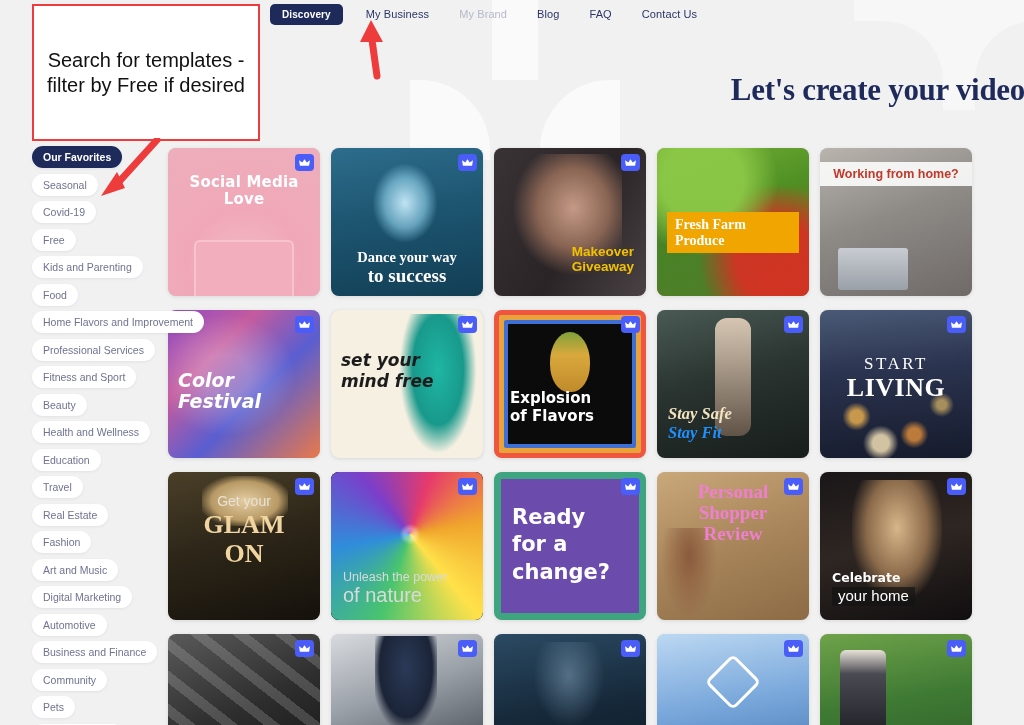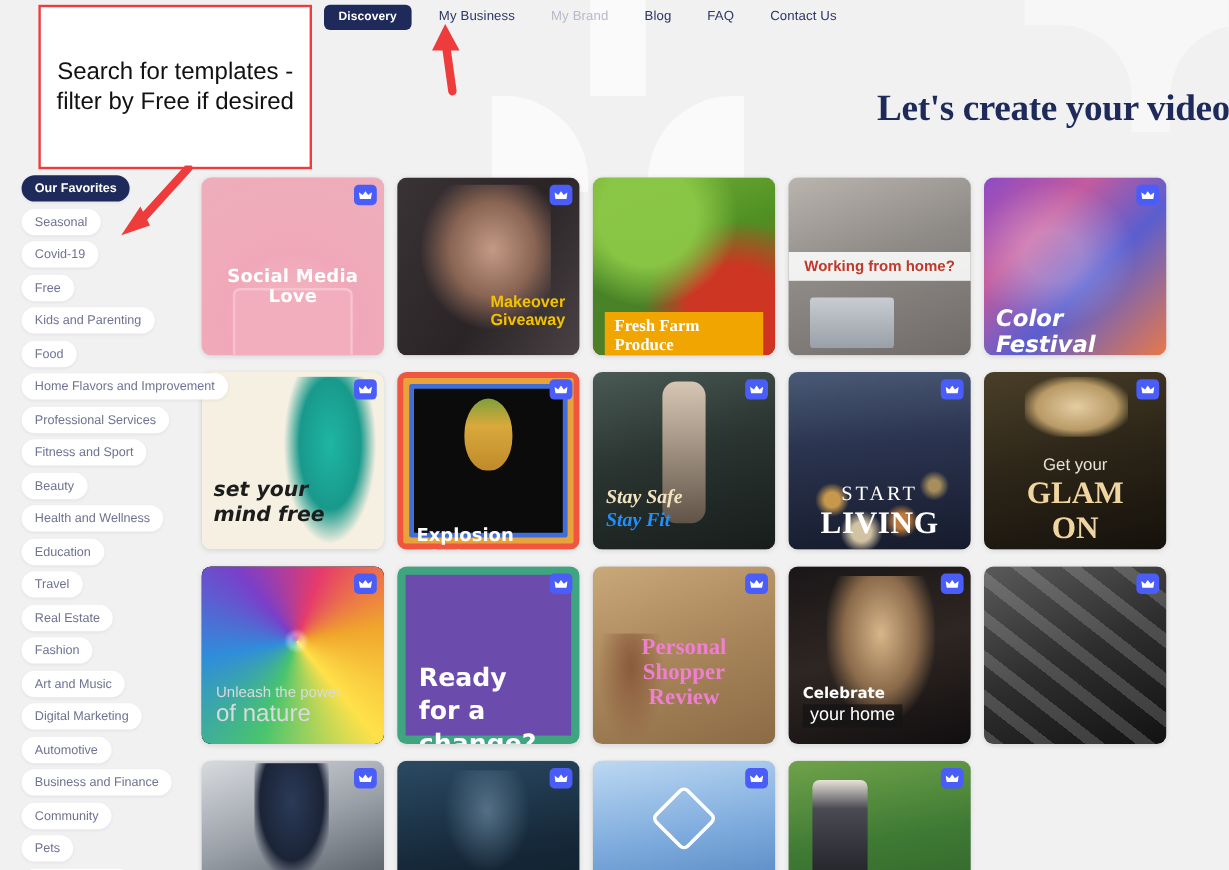--- a/index.html
+++ b/index.html
@@ -74,20 +74,21 @@
   .sidebar {
     position: absolute; left: 18px; top: 146px; width: 150px;
     display: flex; flex-direction: column; gap: 5.5px; z-index: 5;
   }
   .cat {
     display: inline-block; align-self: flex-start;
     background: #ffffff; color: #6f7391;
     font-size: 10.5px; padding: 5px 11px; border-radius: 14px;
     white-space: nowrap; cursor: pointer;
     box-shadow: 0 1px 3px rgba(30,42,90,.07);
+    margin-left: 14px;
   }
   .cat.active { background: #1e2a5a; color: #ffffff; font-weight: 700; }
 
   
   .grid {
     position: absolute; left: 168px; top: 148px;
     width: 850px;
     display: grid; grid-template-columns: repeat(5, 152px);
     gap: 14px 11px; z-index: 3;
   }
@@ -98,21 +99,21 @@
     box-shadow: 0 1px 4px rgba(0,0,0,.10);
   }
   .crown {
     position: absolute; top: 6px; right: 6px; width: 19px; height: 17px;
     background: #4a5df9; border-radius: 4px;
     display: flex; align-items: center; justify-content: center; z-index: 3;
   }
   .crown svg { width: 11px; height: 8px; fill: #ffffff; }
   .card-label {
     position: absolute; z-index: 2; width: 100%;
-    padding: 0 10px; line-height: 1.12; margin-top: 48px;
+    padding: 0 10px; line-height: 1.12;
   }
 
   
   .art { position: absolute; inset: 0; }
   .a-social  { background: radial-gradient(circle at 50% 80%, #f4b9c4 0%, #f0a8b8 40%, #eeaebb 100%); }
   .a-social::after { content:""; position:absolute; left:26px; bottom:-6px; width:100px; height:62px;
       background:#f3aebd; border-radius:6px; box-shadow: inset 0 0 0 2px #f7c3ce; }
   .a-dance   { background: linear-gradient(170deg,#2d6d8c 0%,#1d5570 45%,#123e55 100%); }
   .a-dance::after { content:""; position:absolute; left:42px; top:16px; width:64px; height:78px;
       background: radial-gradient(ellipse at 50% 50%, rgba(200,235,250,.95) 0%, rgba(150,215,240,.6) 45%, rgba(120,190,220,0) 72%); }
@@ -294,20 +295,32 @@
         <svg viewBox="0 0 24 16">
             <path d="M2 14h20l2-12-7 5-5-7-5 7-7-5z"></path>
           </svg>
       </div>
       <div class="card-label t-social">
         <div>Social Media</div>
         <div>Love</div>
       </div>
     </div>
 
+    <div class="card">
+      <div class="art a-dance"></div>
+      <div class="crown">
+        <svg viewBox="0 0 24 16">
+            <path d="M2 14h20l2-12-7 5-5-7-5 7-7-5z"></path>
+          </svg>
+      </div>
+      <div class="card-label t-dance">
+        <div class="l1">Dance your way</div>
+        <div class="l2">to success</div>
+      </div>
+    </div>
 
     <div class="card">
       <div class="art a-makeover"></div>
       <div class="crown">
         <svg viewBox="0 0 24 16">
             <path d="M2 14h20l2-12-7 5-5-7-5 7-7-5z"></path>
           </svg>
       </div>
       <div class="card-label t-makeover">
         <div>Makeover</div>

